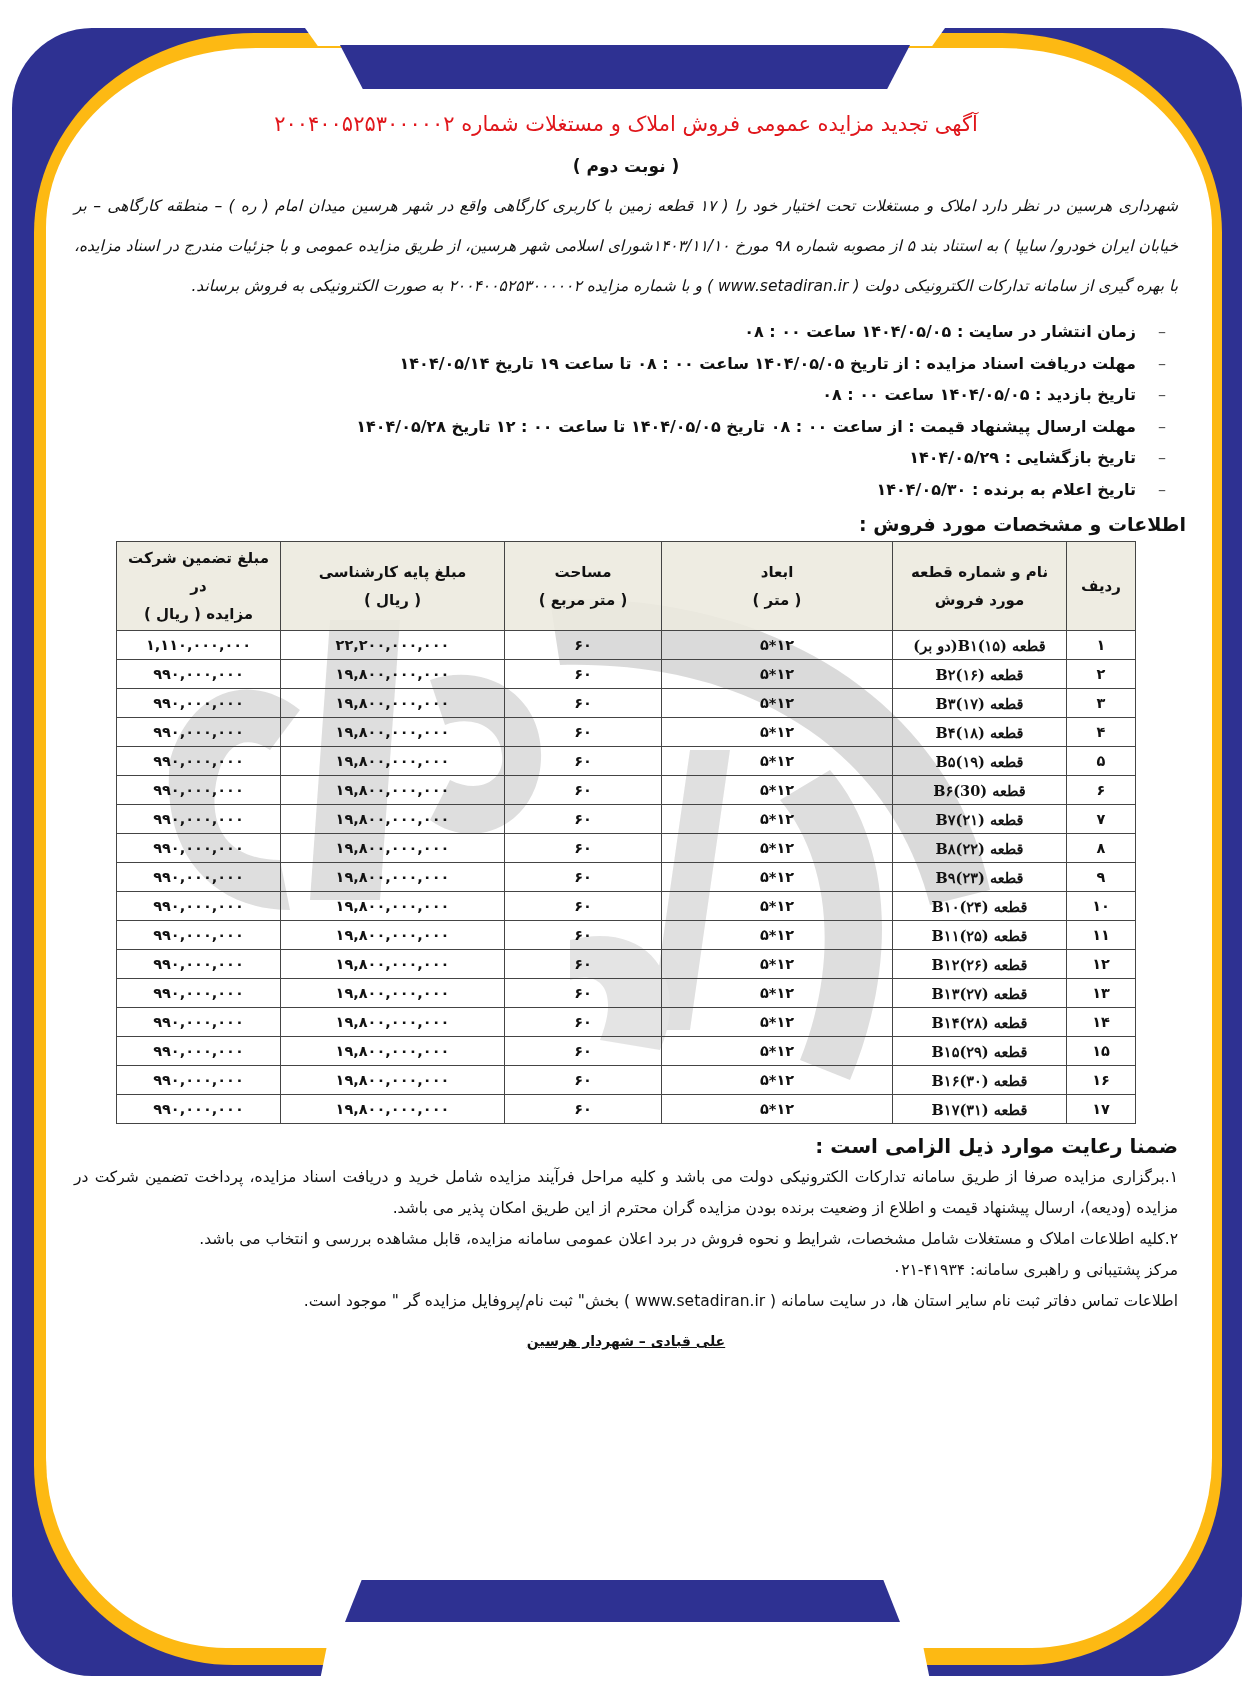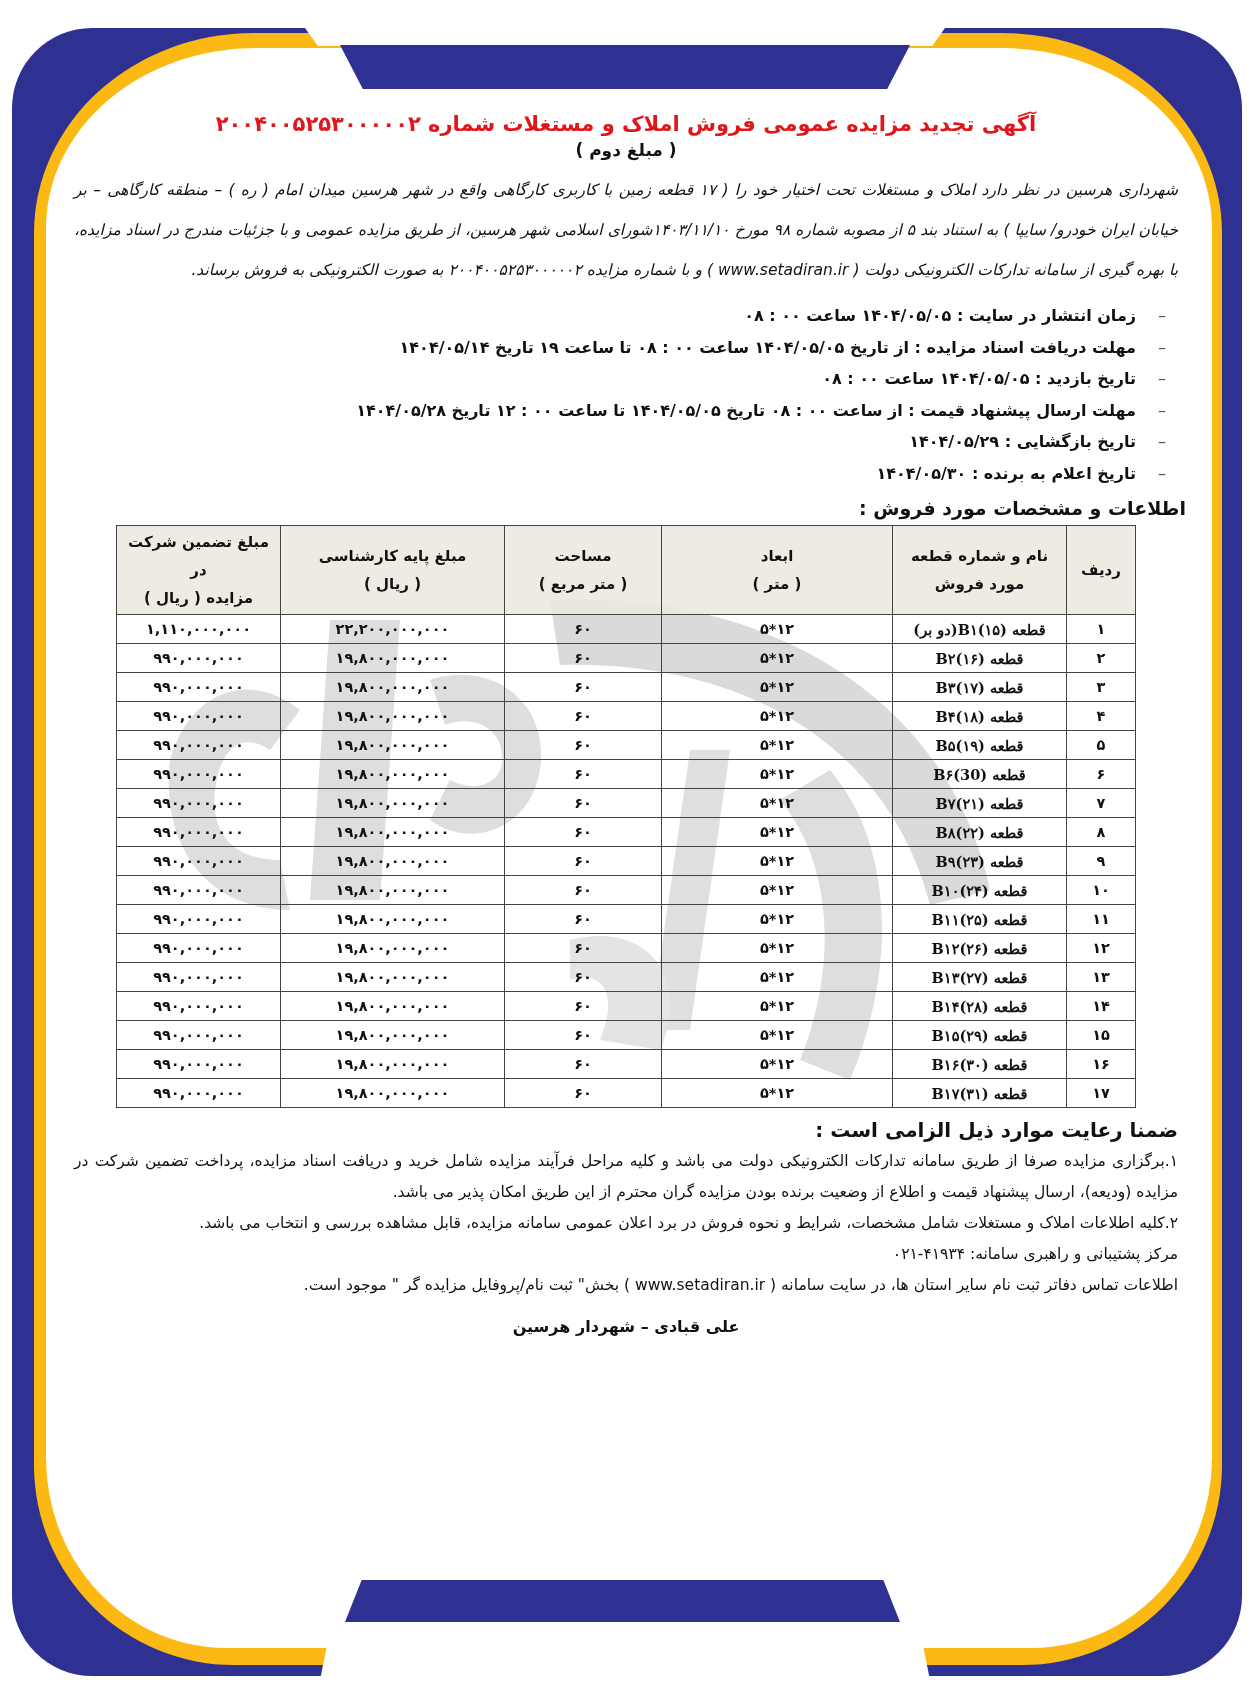--- a/index.html
+++ b/index.html
@@ -31,42 +31,42 @@
   .tab-bottom {
     position:absolute; left:345px; top:1580px; width:555px; height:42px; background:#2e3192;
     clip-path:polygon(3% 0,97% 0,100% 100%,0 100%);
   }
   .content {
     position:absolute; left:66px; top:100px; width:1120px; direction:rtl;
   }
   .watermark {
     position:absolute; left:130px; top:560px; width:900px; height:560px; pointer-events:none; opacity:.55;
   }
-  .title { text-align:center; color:#e0161b; font-weight:bold; font-size:21px; margin:12px 0 4px; }
+  .title { text-align:center; color:#e0161b; font-weight:normal; font-size:21px; margin:12px 0 20px; }
   .subtitle { text-align:center; font-weight:bold; font-size:17px; margin:0 0 10px; }
   .intro { font-size:15.5px; line-height:40px; text-align:justify; margin:10px 8px;font-style:italic; }
   ul.schedule { list-style:none; margin:4px 0 0; padding:0 20px 0 0; }
   ul.schedule li { font-weight:bold; font-size:16px; line-height:31.5px; display:flex; gap:22px; }
   ul.schedule li .dash { color:#555; font-weight:normal; }
   .table-title { text-align:right; font-weight:bold; font-size:19px; margin:8px 0 6px; }
   table.items {
     border-collapse:collapse; width:1020px; margin:0 auto; position:relative; z-index:1;
     background:transparent; font-size:14.5px;
   }
   table.items th {
     background:rgba(236,233,222,0.88); border:1.5px solid #444; font-weight:bold; font-size:15px;
     line-height:28px; padding:2px 4px; text-align:center;
   }
   table.items td {
     border:1.5px solid #444; height:28px; padding:0 4px; text-align:center; font-weight:bold;
   }
   table.items td.name { font-family:"DejaVu Serif", "Liberation Serif", serif; font-weight:bold; }
   .notes-head { font-weight:bold; font-size:20px; margin:10px 8px 4px; }
   .note { font-size:15.5px; line-height:31px; margin:0 8px; text-align:justify; }
-  .signature { text-align:center; font-weight:bold; font-size:16px; margin-top:16px; }
+  .signature { text-align:center; font-weight:bold; font-size:14px; margin-top:16px;text-decoration:underline; }
 </style>
 </head>
 <body>
 
 <div class="frame-blue"></div>
 <div class="frame-yellow"></div>
 <div class="frame-white"></div>
 <div class="tab-top-gap"></div>
 <div class="tab-top"></div>
 <div class="tab-bottom-gap"></div>
@@ -77,21 +77,21 @@
   <path d="M700 210 C760 280 770 400 720 520 L670 500 C710 400 700 300 650 240 Z" fill="#c4c4c4"></path>
   <path d="M560 190 L600 190 L560 470 L520 470 Z" fill="#c8c8c8"></path>
   <path d="M40 200 C60 130 120 110 170 150 L140 190 C110 170 90 190 85 230 C80 280 110 300 150 300 L160 350 C80 350 30 290 40 200 Z" fill="#c4c4c4"></path>
   <path d="M200 60 L270 60 L250 340 L180 340 Z" fill="#c4c4c4"></path>
   <path d="M300 120 C360 100 420 140 410 210 C400 270 340 290 300 260 L320 220 C350 235 375 220 372 195 C370 165 340 155 315 165 Z" fill="#c4c4c4"></path>
   <path d="M440 380 C520 360 560 420 530 490 L470 480 C490 430 470 410 440 420 Z" fill="#cfcfcf"></path>
 </svg>
 
 <div class="content">
   <div class="title">آگهی تجدید مزایده عمومی فروش املاک و مستغلات شماره ۲۰۰۴۰۰۵۲۵۳۰۰۰۰۰۲</div>
-  <div class="subtitle">( مبلغ دوم )</div>
+  <div class="subtitle">( نوبت دوم )</div>
 
   <p class="intro">شهرداری هرسین در نظر دارد املاک و مستغلات تحت اختیار خود را ( ۱۷ قطعه زمین با کاربری کارگاهی واقع در شهر هرسین   میدان امام ( ره ) – منطقه کارگاهی – بر خیابان ایران خودرو/ سایپا ) به استناد بند ۵ از مصوبه شماره ۹۸ مورخ ۱۴۰۳/۱۱/۱۰شورای اسلامی شهر هرسین، از طریق مزایده عمومی و با جزئیات مندرج در اسناد مزایده، با بهره گیری از سامانه تدارکات الکترونیکی دولت ( www.setadiran.ir ) و با شماره مزایده ۲۰۰۴۰۰۵۲۵۳۰۰۰۰۰۲ به صورت الکترونیکی به فروش برساند.</p>
 
   <ul class="schedule">
     <li>
         <span class="dash">–</span>
         <span>زمان انتشار در سایت : ۱۴۰۴/۰۵/۰۵ ساعت ۰۰ : ۰۸</span>
       </li>
     <li>
         <span class="dash">–</span>

